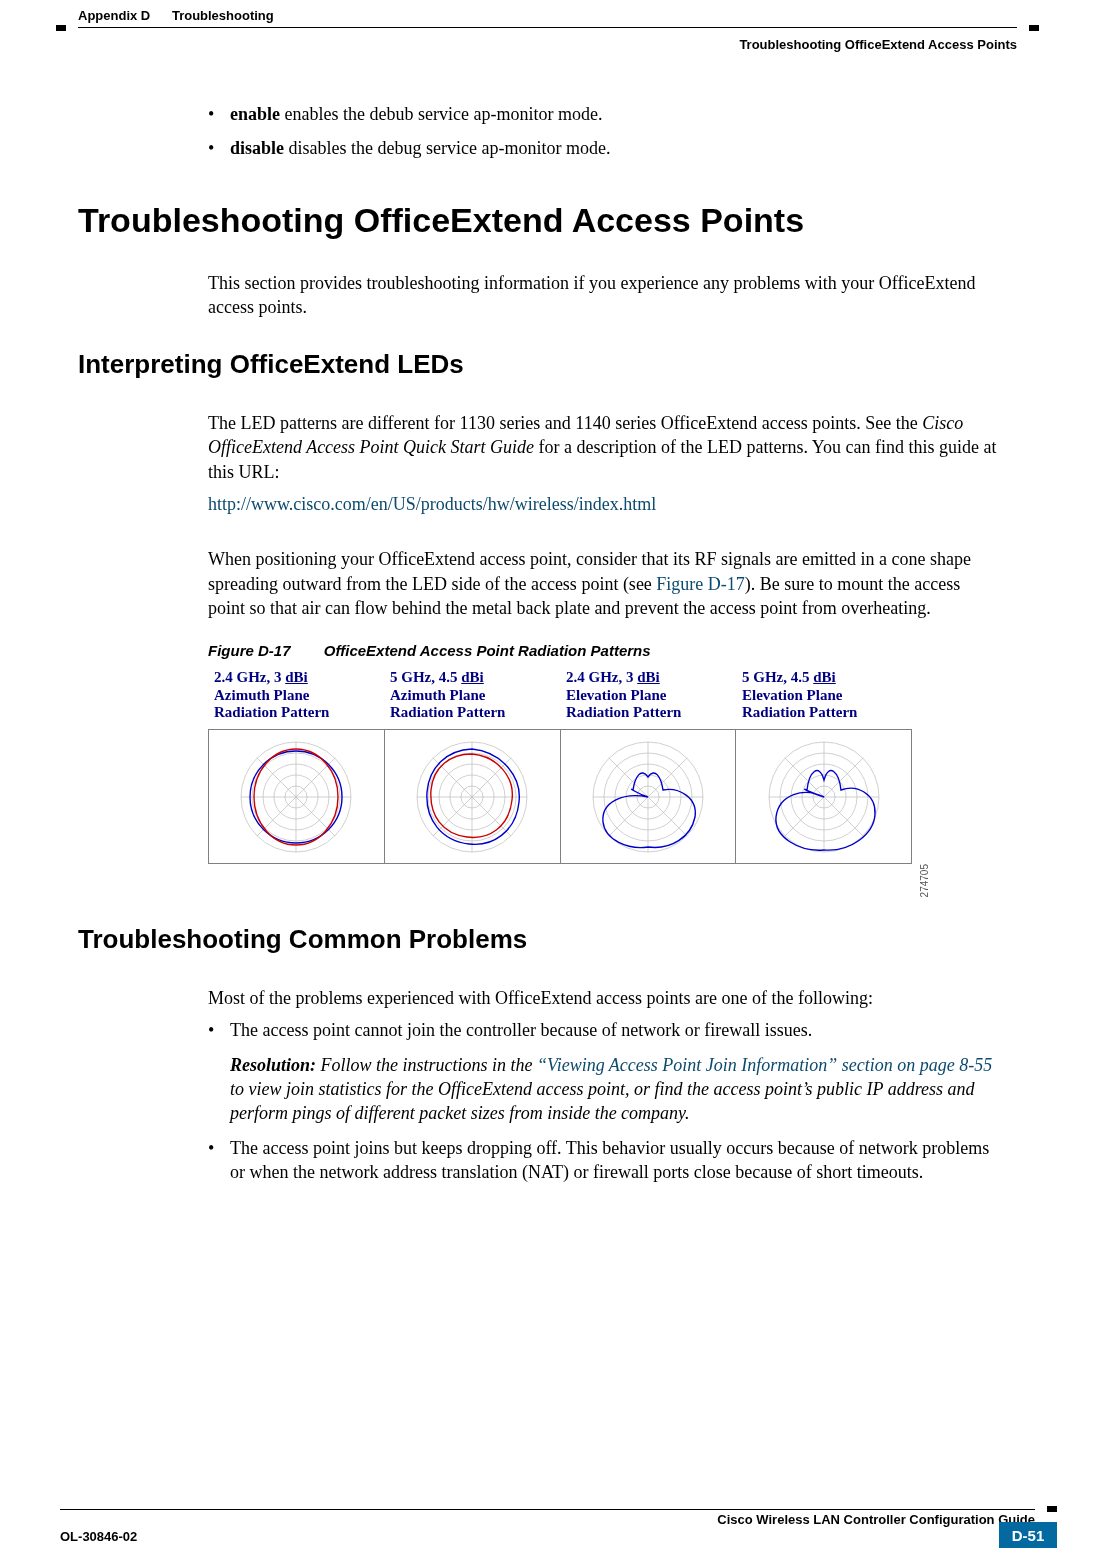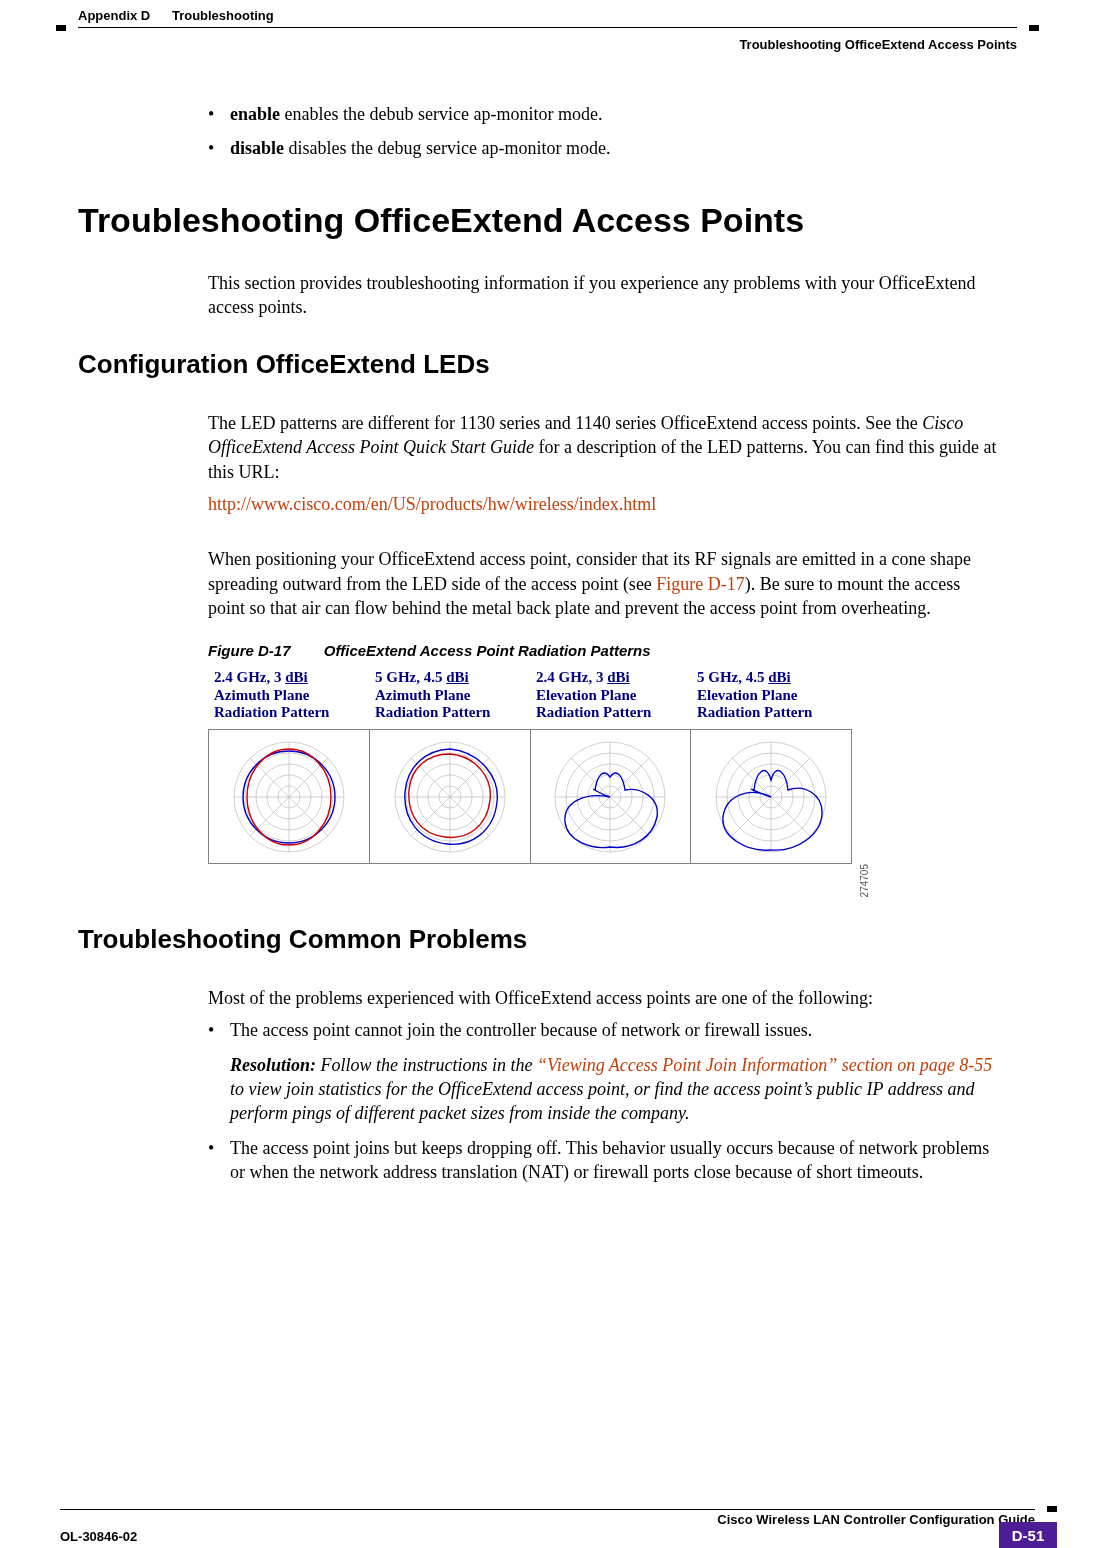--- a/index.html
+++ b/index.html
@@ -101,33 +101,33 @@
     font-size: 26px;
     margin: 30px 0 12px 0;
   }
   p.body {
     font-size: 18px;
     line-height: 1.35;
     margin: 0 0 8px 0;
   }
   .italic { font-style: italic; }
   a.link, .link {
-    color: #c2410c;
+    color: #0c4a6e;
     text-decoration: none;
   }
   .fig-caption {
     font-family: Arial, Helvetica, sans-serif;
     font-size: 15px;
     font-style: italic;
     font-weight: bold;
     margin: 22px 0 6px 0;
   }
   
   .figure {
-    width: 644px;
+    width: 704px;
   }
   .fig-row {
     display: flex;
   }
   .fig-cell-hdr {
     flex: 1;
     font-family: "Times New Roman", Times, serif;
     font-weight: bold;
     font-size: 15px;
     color: #000080;
@@ -190,21 +190,21 @@
     font-size: 13px;
     font-weight: bold;
     margin-top: 2px;
   }
   .page-badge {
     position: absolute;
     right: -22px;
     bottom: -4px;
     width: 58px;
     height: 26px;
-    background: #4c1d95;
+    background: #0369a1;
     color: #fff;
     font-family: Arial, Helvetica, sans-serif;
     font-weight: bold;
     font-size: 15px;
     display: flex;
     align-items: center;
     justify-content: center;
   }
 </style>
 </head>
@@ -235,21 +235,21 @@
         <span class="bold">disable</span><span> disables the debug service ap-monitor mode.</span>
       </li>
     </ul>
   </div>
 
   <h1 class="sec">Troubleshooting OfficeExtend Access Points</h1>
   <div class="body-indent">
     <p class="body">This section provides troubleshooting information if you experience any problems with your OfficeExtend access points.</p>
   </div>
 
-  <h2 class="sub">Configuration OfficeExtend LEDs</h2>
+  <h2 class="sub">Interpreting OfficeExtend LEDs</h2>
   <div class="body-indent">
     <p class="body">
       <span>The LED patterns are different for 1130 series and 1140 series OfficeExtend access points. See the </span><span class="italic">Cisco OfficeExtend Access Point Quick Start Guide</span><span> for a description of the LED patterns. You can find this guide at this URL:</span>
     </p>
     <p class="body">
       <a class="link">http://www.cisco.com/en/US/products/hw/wireless/index.html</a>
     </p>
   </div>
 
   <div class="body-indent">

